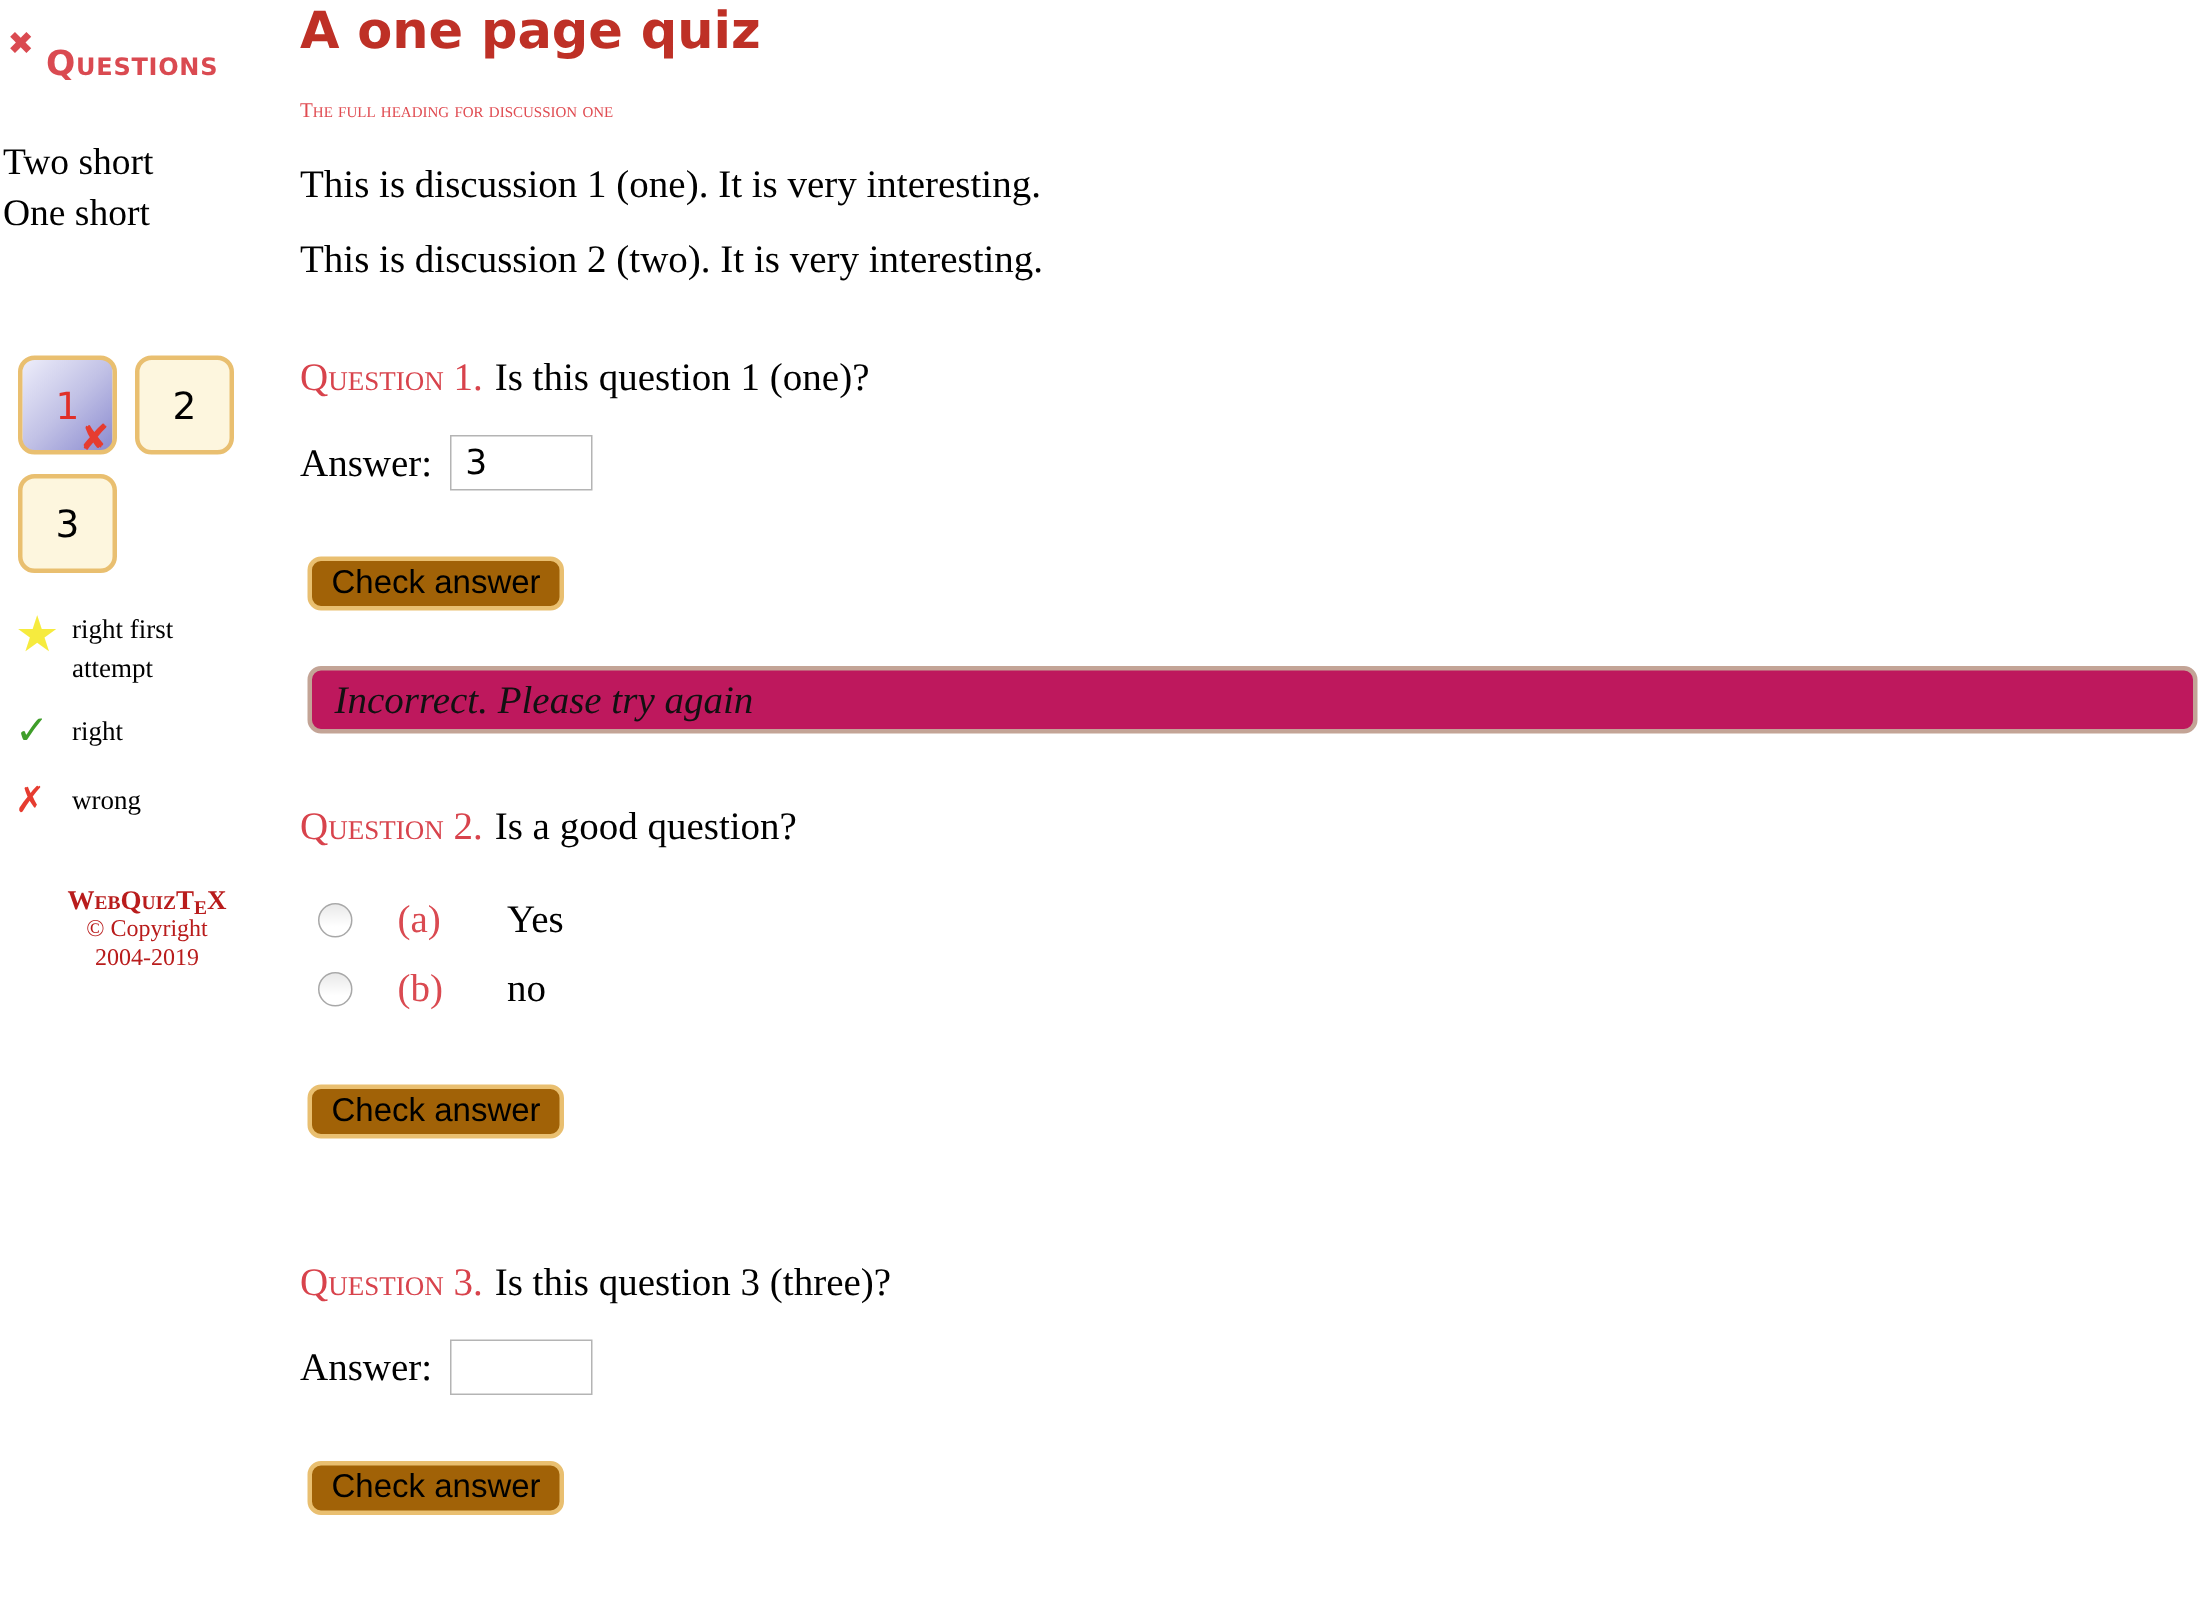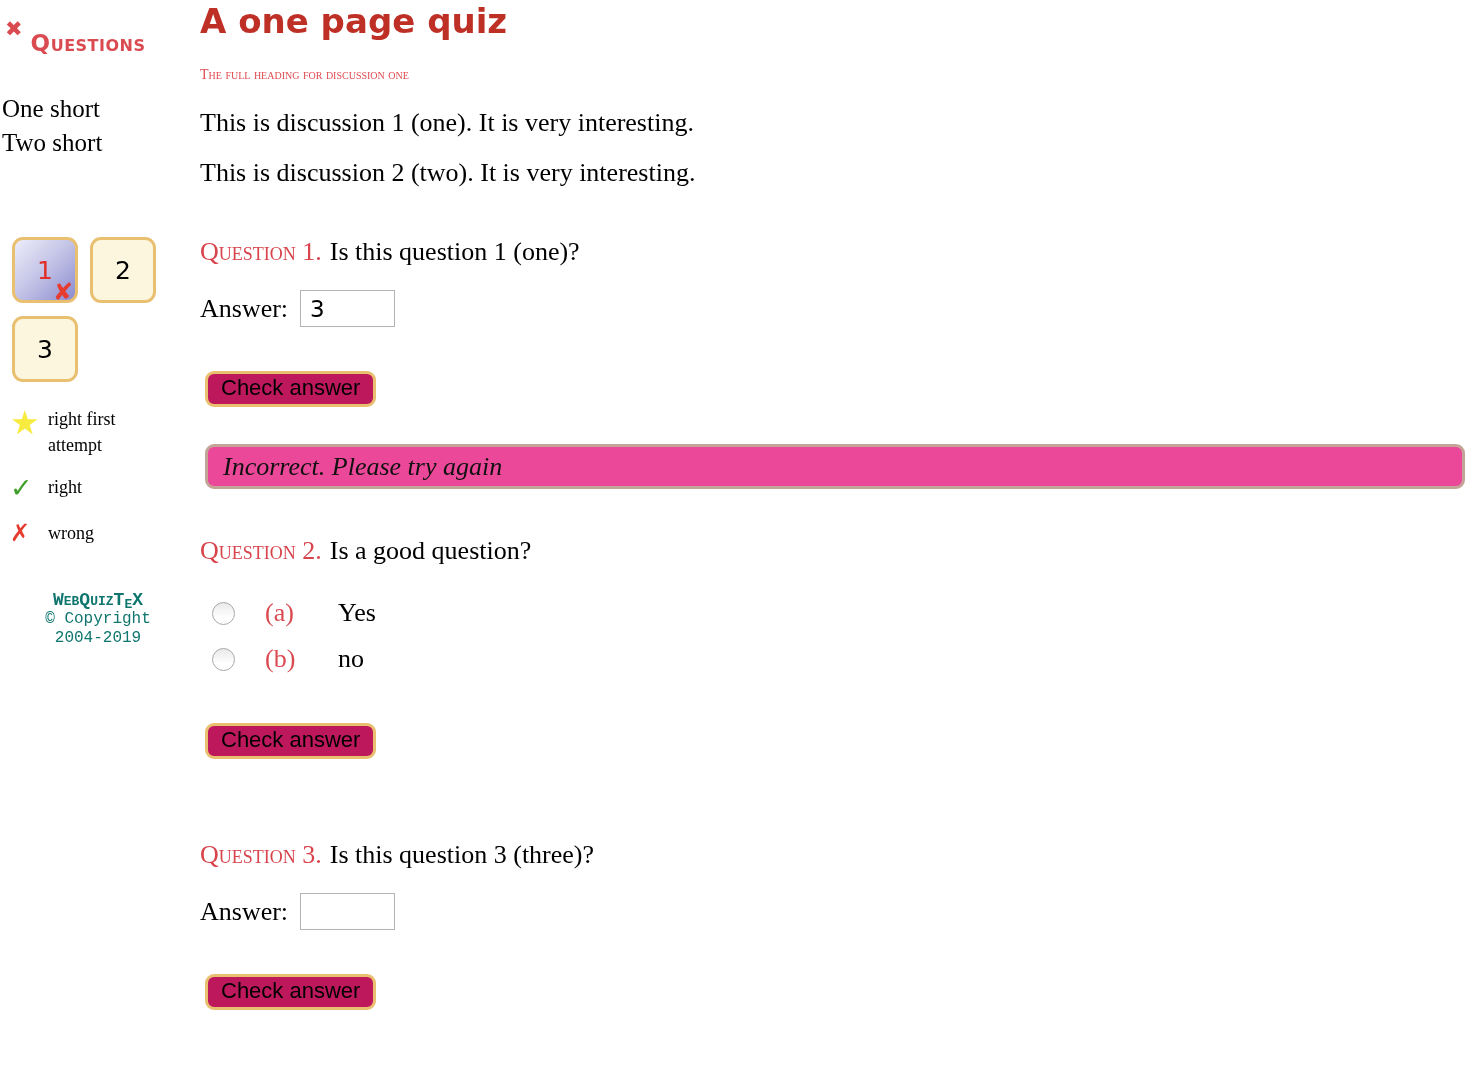--- a/index.html
+++ b/index.html
@@ -81,22 +81,22 @@
   .legend-icon.cross { color: #e63c30; font-size: 24px; line-height: 26px; font-weight: bold; }
   .legend-label {
     font-size: 18px; line-height: 26px; color: #000;
     width: 105px;
   }
   .legend-row.r2 { margin-top: 16px; }
   .legend-row.r3 { margin-top: 18px; }
   .side-footer {
     margin-top: 44px;
     width: 196px; text-align: center;
-    color: #0f766e;
-    font-family: Liberation Mono, monospace;
+    color: #b91c1c;
+    font-family: Liberation Serif, serif;
   }
   .brand {
     font-weight: bold; font-size: 18px; line-height: 20px;
     font-variant: small-caps;
   }
   .brand .brand-e { display: inline-block; transform: translateY(3px); }
   .side-footer .copyright-line, .side-footer .years-line {
     font-size: 16px; line-height: 19px;
   }
 
@@ -145,35 +145,35 @@
     border: 1px solid #b4b4b4;
     font-family: "DejaVu Sans", sans-serif;
     font-size: 23px;
     padding-left: 9px;
     color: #000;
     outline: none;
   }
   .check-btn {
     display: block;
     margin-left: 5px;
-    background: #be185d;
+    background: #a16207;
     border: 3px solid #e9bf70;
     border-radius: 9px;
     font-family: "Liberation Sans", sans-serif;
     font-size: 22px; color: #000;
     padding: 1px 13px 3px 13px;
     cursor: pointer;
   }
   .check-btn.c1 { margin-top: 44px; }
   .check-btn.c2 { margin-top: 48px; }
   .check-btn.c3 { margin-top: 44px; }
   .feedback {
     margin-top: 37px;
     margin-left: 5px; margin-right: 6px;
-    background: #ec4899;
+    background: #be185d;
     border: 3px solid #c3a496;
     border-radius: 9px;
     height: 45px;
     font-style: italic;
     font-size: 26px; line-height: 39px;
     color: #111;
     padding-left: 15px;
   }
   .choices { margin-top: 30px; margin-left: 12px; }
   .choice-row {
@@ -205,22 +205,22 @@
 <div class="page">
 
   <aside class="sidebar">
 
     <div class="side-header">
       <span class="x-icon">✖</span>
       <span class="side-header-label">Questions</span>
     </div>
 
     <nav class="side-links">
+      <a class="side-link">Two short</a>
       <a class="side-link">One short</a>
-      <a class="side-link">Two short</a>
     </nav>
 
     <div class="qbtn-grid">
       <button class="qbtn qbtn-active">
         <span class="qbtn-num">1</span>
         <span class="qbtn-wrong">✘</span>
       </button>
       <button class="qbtn">2</button>
       <button class="qbtn">3</button>
     </div>

